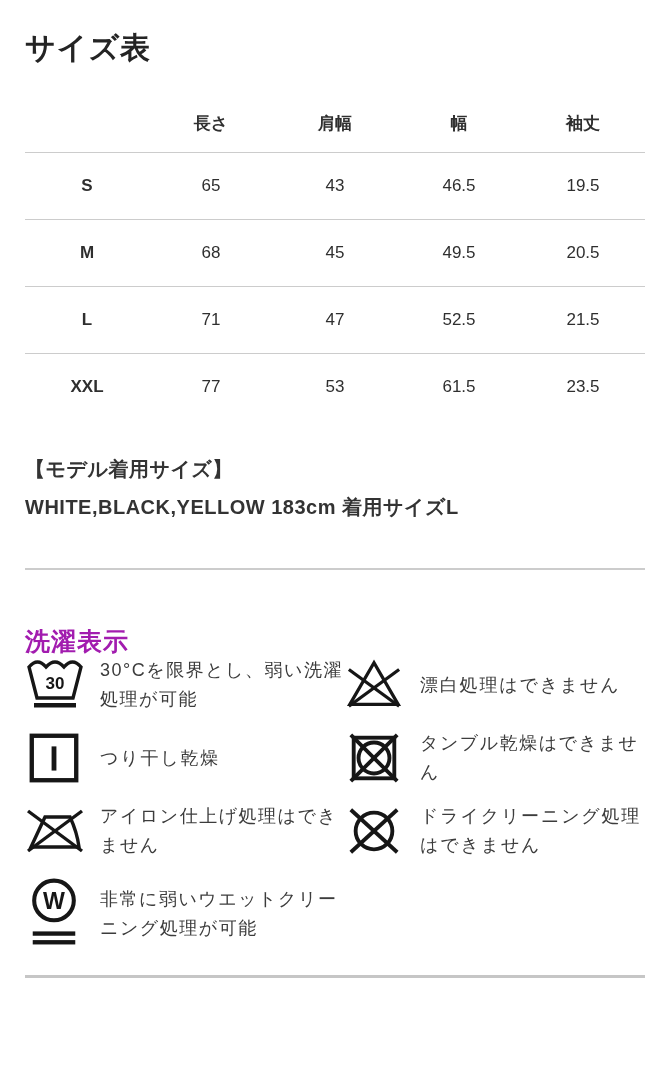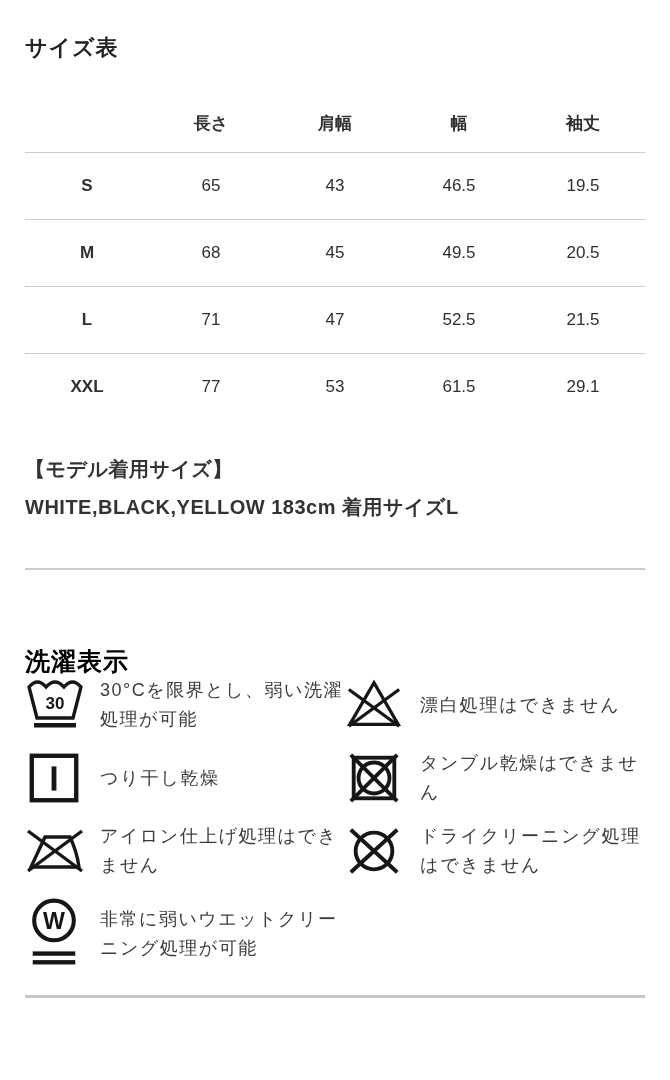--- a/index.html
+++ b/index.html
@@ -7,21 +7,21 @@
   body {
     width:670px; height:1080px; overflow:hidden;
     font-family:"Liberation Sans","DejaVu Sans",sans-serif;
     color:#333;
   }
   .page { padding:0 25px; }
 
   
   .section-title {
     margin-top:33px;
-    font-size:22px; font-weight:bold; color:#242424;
+    font-size:30px; font-weight:bold; color:#242424;
     letter-spacing:1px; line-height:30px;
   }
   table.size-table {
     width:620px; margin-top:32px;
     border-collapse:collapse; table-layout:fixed;
   }
   table.size-table th, table.size-table td {
     text-align:center; vertical-align:middle;
     font-size:17px; color:#2f2f2f;
   }
@@ -36,22 +36,22 @@
     letter-spacing:0.5px;
     font-weight:bold;
   }
 
   .divider {
     margin-top:42px; height:2px; background:#cccccc; width:620px;
   }
 
   
   .care-title {
-    margin-top:76px;
-    font-size:25px; font-weight:bold; color:#000000;
+    margin-top:56px;
+    font-size:25px; font-weight:bold; color:#a21caf;
     letter-spacing:1px; line-height:30px;
   }
   .care-grid {
     display:grid; grid-template-columns:320px 300px;
     row-gap:15px;
   }
   .care-item { display:flex; align-items:center; gap:15px; }
   .care-icon { flex:0 0 60px; display:flex; justify-content:flex-start; }
   .care-icon svg { display:block; }
   .care-text {
@@ -107,21 +107,21 @@
         <td>71</td>
         <td>47</td>
         <td>52.5</td>
         <td>21.5</td>
       </tr>
       <tr>
         <td class="size-label">XXL</td>
         <td>77</td>
         <td>53</td>
         <td>61.5</td>
-        <td>29.1</td>
+        <td>23.5</td>
       </tr>
     </tbody>
   </table>
 
   <div class="model-block">
     <div class="model-line">【モデル着用サイズ】</div>
     <div class="model-line">WHITE,BLACK,YELLOW 183cm 着用サイズL</div>
   </div>
 
   <div class="divider"></div>

